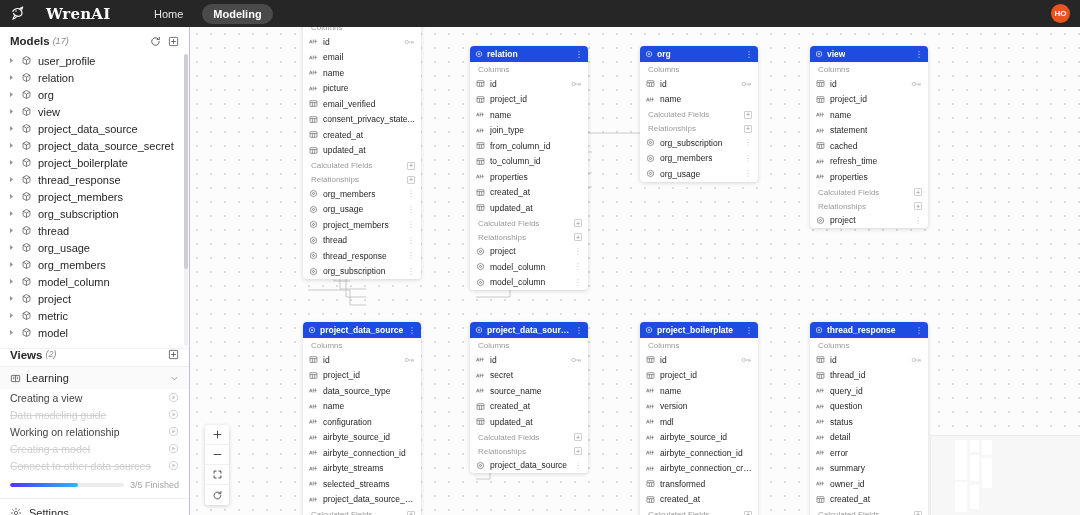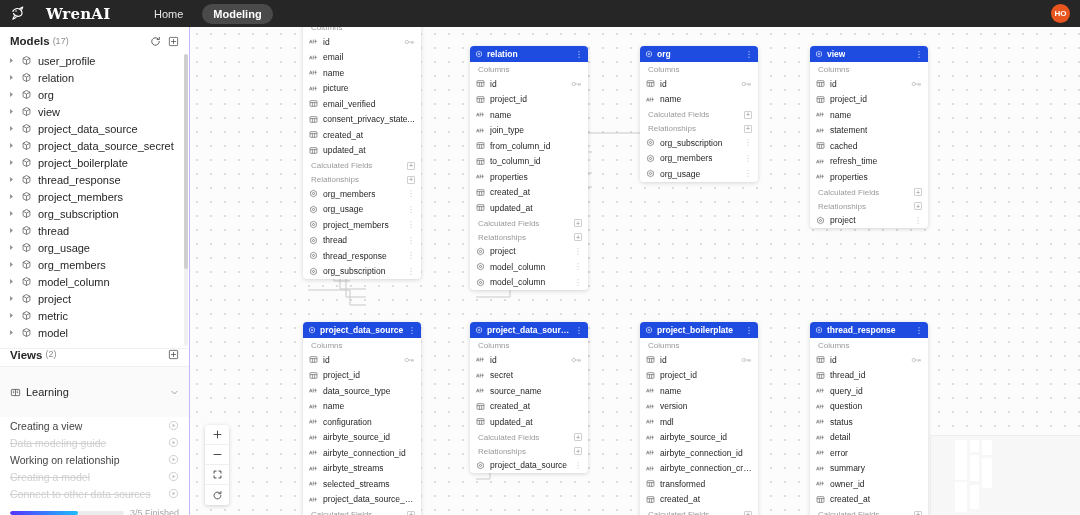--- a/index.html
+++ b/index.html
@@ -41,21 +41,21 @@
   .shell { display:flex; height:488px; }
   
   .sidebar {
     width:190px; background:#fff; border-right:1px solid #c4b5fd;
     display:flex; flex-direction:column; position:relative;
   }
   .side-head {
     display:flex; align-items:center; padding:8px 10px 5px 10px;
   }
   .side-head-title { font-size:11.5px; font-weight:bold; color:#262626; }
-  .side-head-count { font-size:9px; color:#8c8c8c; margin-left:3px; }
+  .side-head-count { font-size:9px; color:#8c8c8c; margin-left:3px;font-style:italic; }
   .side-head-actions { margin-left:auto; display:flex; gap:7px; align-items:center; }
   .ic { width:11px; height:11px; display:block; color:#595959; }
   .models-scroll {
     overflow:hidden; flex: 0 0 auto; height:296px; position:relative;
   }
   .m-item {
     display:flex; align-items:center; gap:6px; padding:3px 10px 3px 8px;
     cursor:pointer; height:17px;
   }
   .caret { width:7px; height:7px; color:#8c8c8c; flex:none; }
@@ -68,21 +68,21 @@
   .scrollthumb {
     position:absolute; right:1px; top:2px; width:4px; height:215px;
     background:#cfcfcf; border-radius:2px;
   }
   .views-head {
     display:flex; align-items:flex-start; padding:0 10px 5px 10px;
     border-top:1px solid #f0f0f0;
   }
   .learn-head {
     display:flex; align-items:center; gap:5px;
-    padding:19px 10px; background:#fafafa; border-top:1px solid #f0f0f0;
+    padding:5px 10px; background:#fafafa; border-top:1px solid #f0f0f0;
     cursor:pointer;
   }
   .learn-title { font-size:11px; color:#262626; }
   .chev { margin-left:auto; width:9px; height:9px; color:#8c8c8c; }
   .learn-item {
     display:flex; align-items:center; padding:3px 10px; cursor:pointer;
     font-size:10.5px; color:#434343; height:17px;
   }
   .learn-item .play { margin-left:auto; width:11px; height:11px; color:#bfbfbf; flex:none; }
   .learn-item.done { color:#d0d0d0; text-decoration:line-through; }

